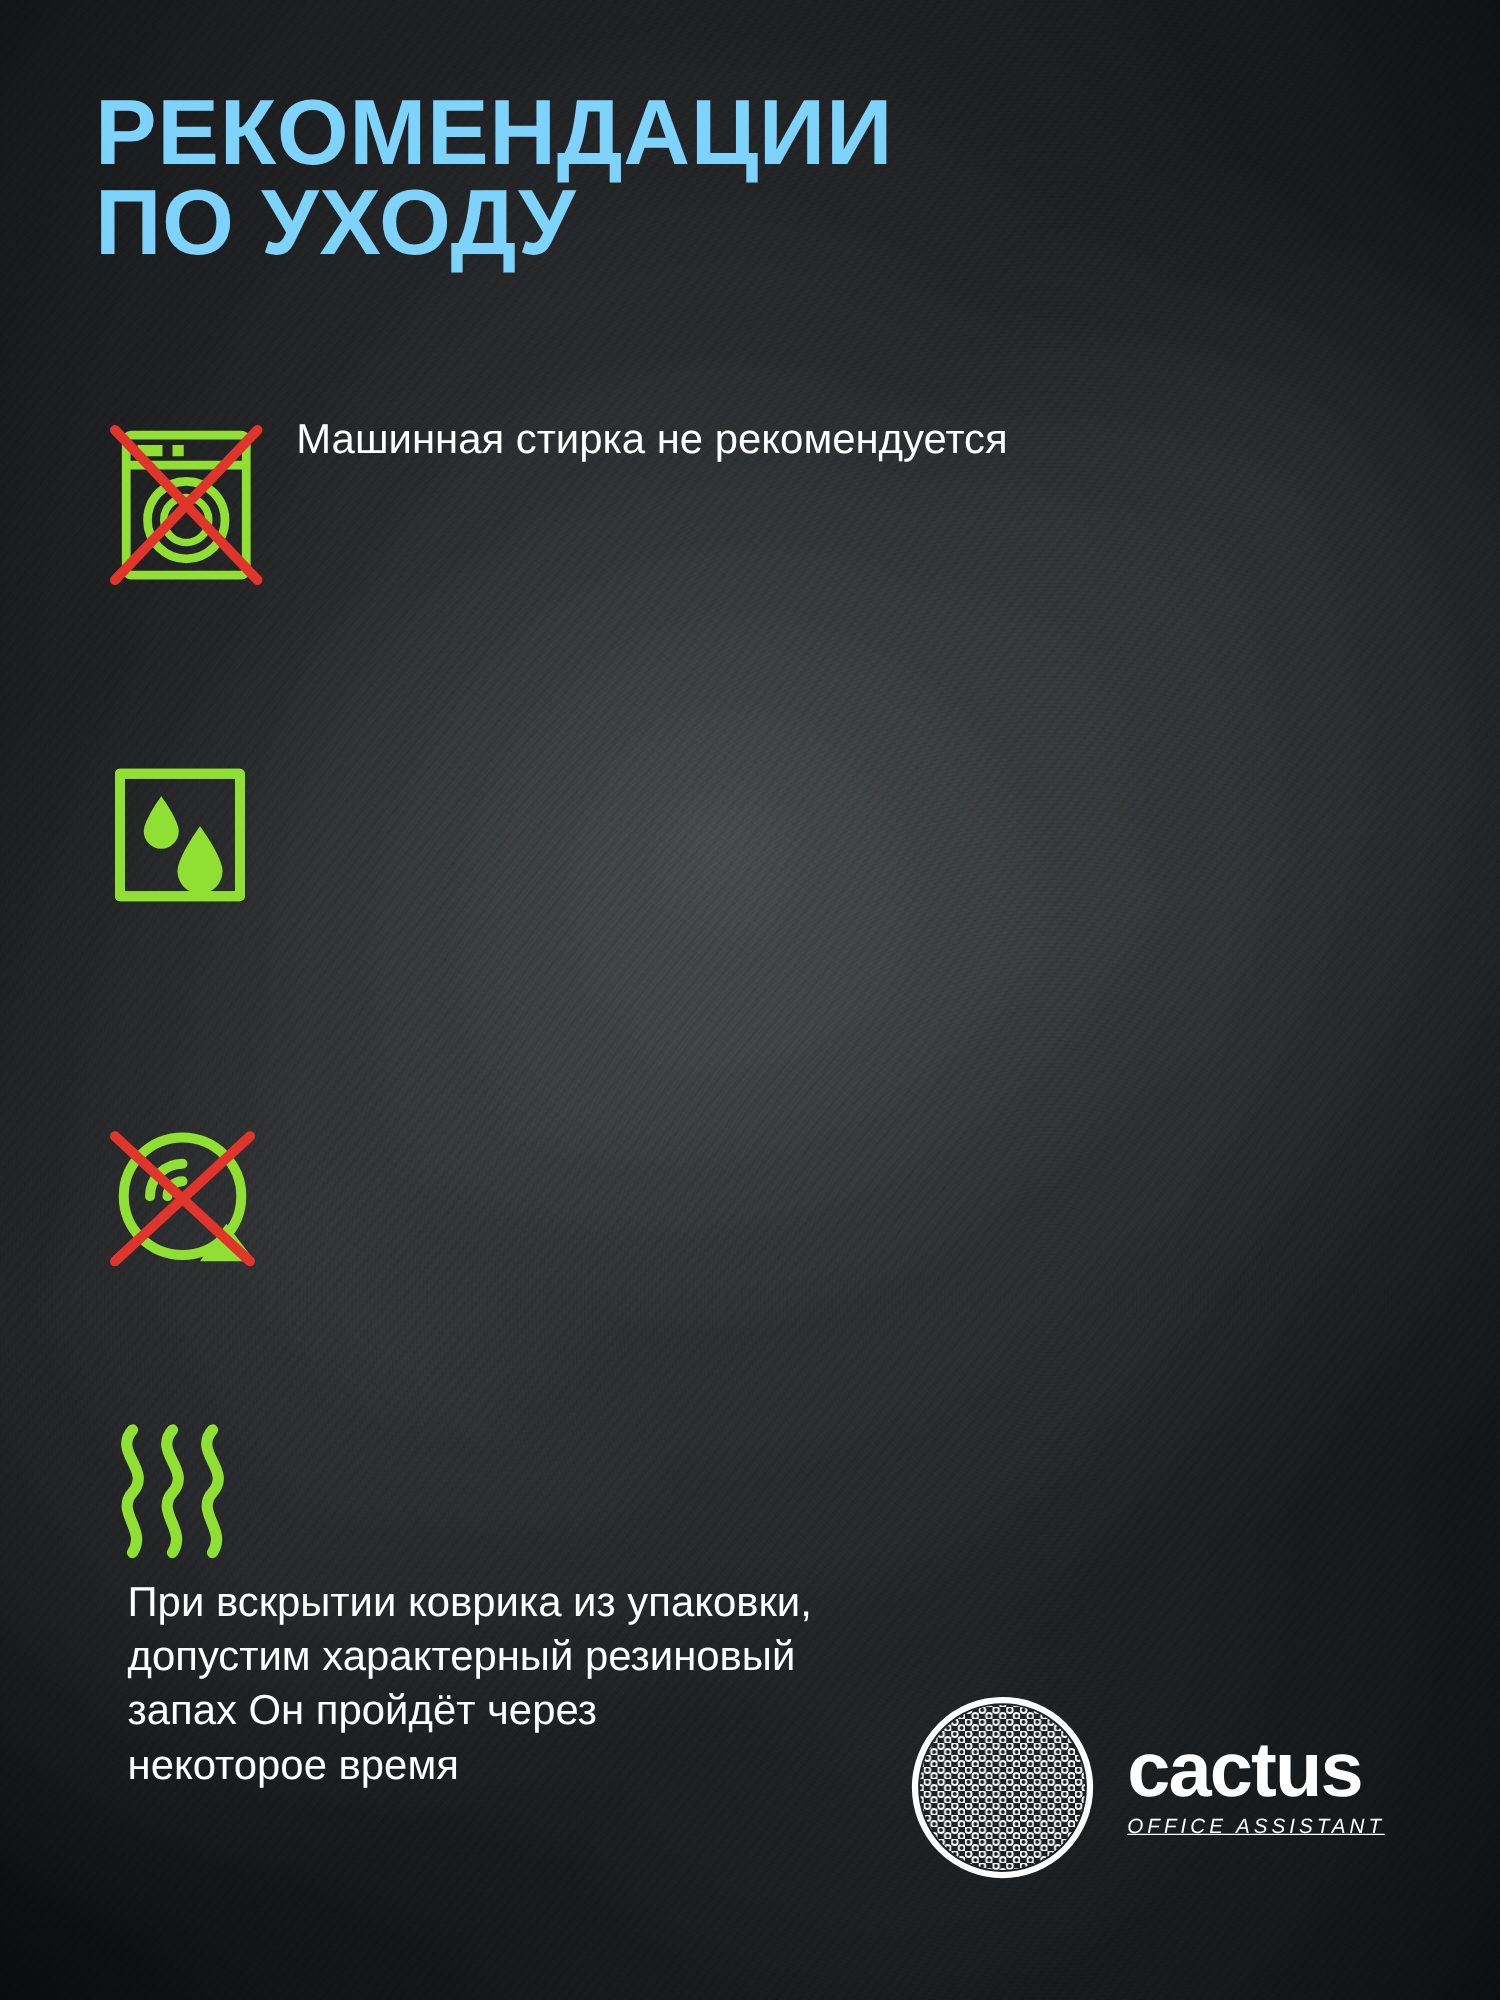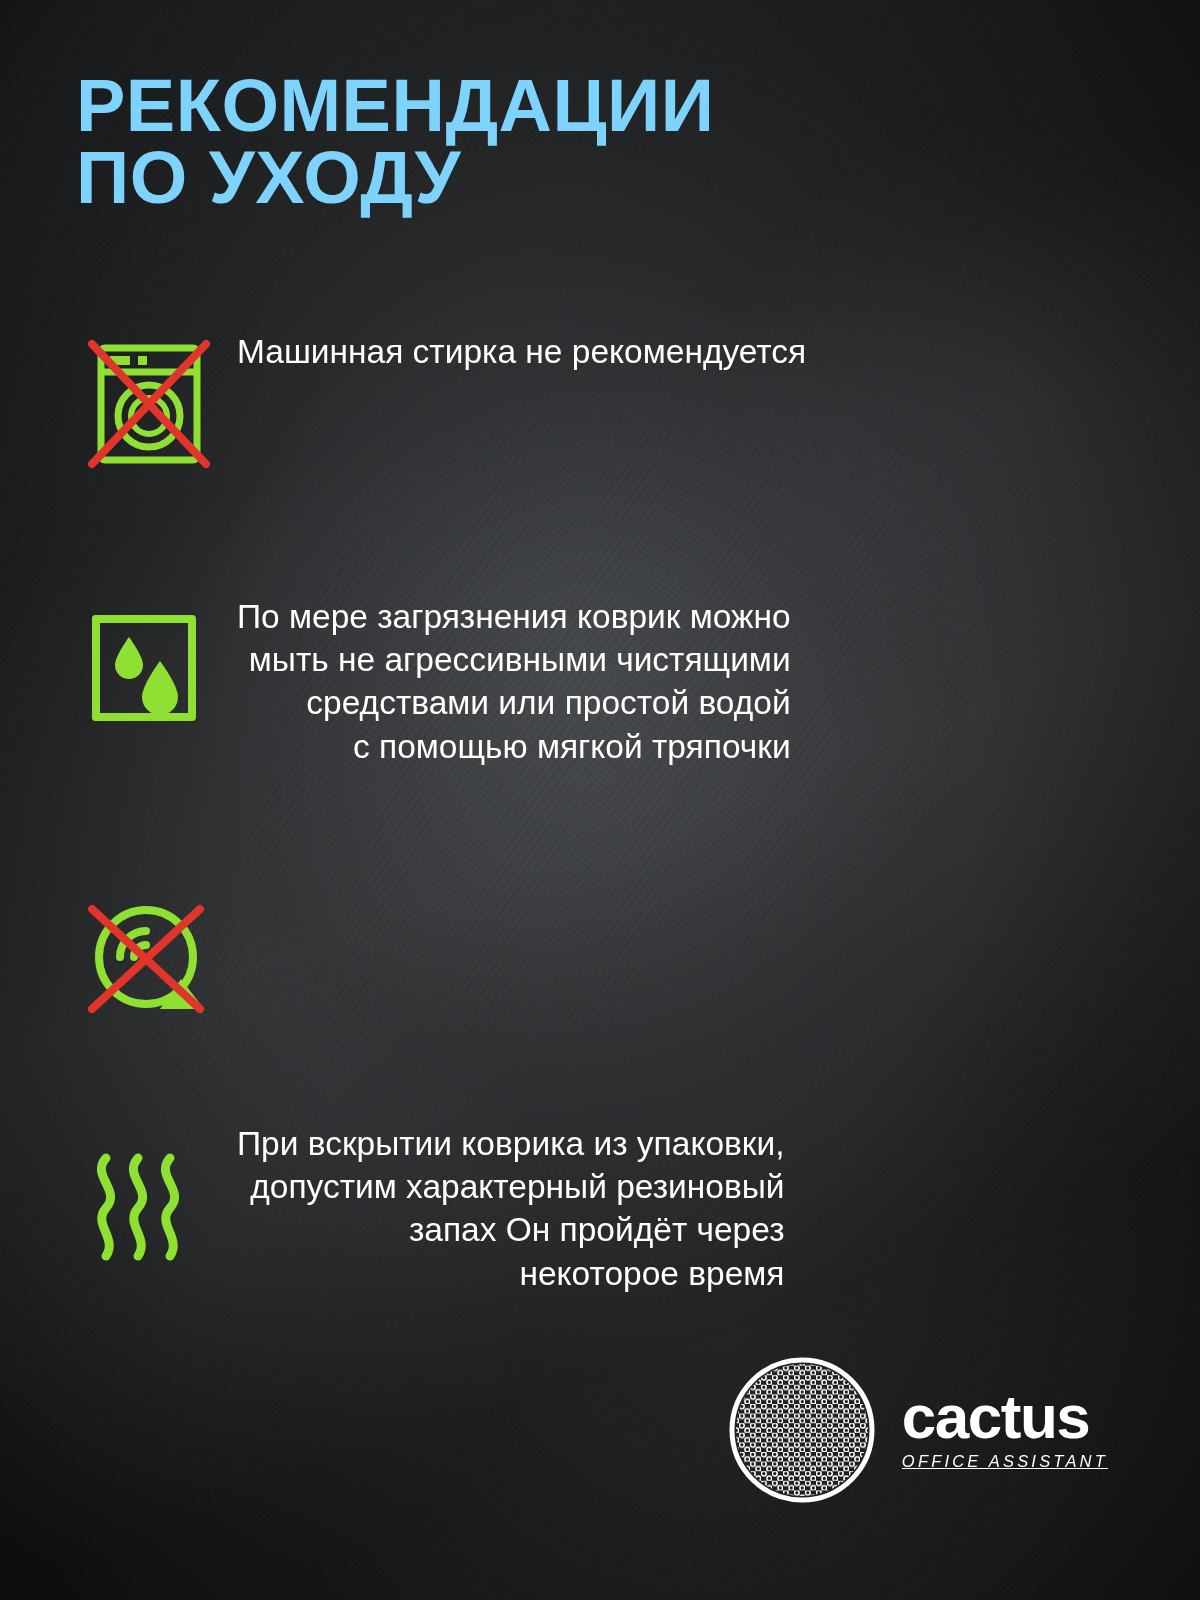--- a/index.html
+++ b/index.html
@@ -63,21 +63,20 @@
   }
 
   
   .items { position: absolute; left: 0; top: 330px; width: 1200px; }
   .item {
     position: absolute;
     display: flex;
     align-items: flex-start;
     left: 84px;
     width: 1030px;
-    text-align: right;
   }
   .item-icon {
     width: 135px;
     flex: 0 0 135px;
     display: flex;
     align-items: center;
     justify-content: flex-start;
   }
   .item-text {
     color: #ffffff;
@@ -85,21 +84,21 @@
     line-height: 1.29;
     white-space: pre-line;
     padding-left: 18px;
     font-weight: 400;
   }
 
   #item-0 { top: 0px; }
   #item-0 .item-icon { align-self: center; }
   #item-1 { top: 265px; }
   #item-2 { top: 545px; }
-  #item-3 { top: 792px; }
+  #item-3 { top: 768px; flex-direction: column; }
 
   
   #item-0 .item-icon { margin-top: 6px; }
   #item-1 .item-icon { margin-top: 14px; }
   #item-2 .item-icon { margin-top: 22px; }
   #item-3 .item-icon { margin-top: 28px; }
 
   
   .logo {
     position: absolute;
@@ -159,24 +158,20 @@
 
     <div class="item" id="item-1">
       <div class="item-icon">
         <svg width="120" height="120" viewBox="0 0 120 120" fill="none" xmlns="http://www.w3.org/2000/svg">
           <path d="M12 10 H108 V108 H12 Z" stroke="#8fe033" stroke-width="8" stroke-linejoin="round" fill="none" stroke-dasharray="0"></path>
           <path d="M108 10 H12 V108 H108" stroke="#8fe033" stroke-width="8" fill="none" stroke-linejoin="round"></path>
           <path d="M45 28 c0 0 -14 19 -14 28 a14 14 0 0 0 28 0 c0 -9 -14 -28 -14 -28 z" fill="#8fe033"></path>
           <path d="M76 52 c0 0 -18 24 -18 36 a18 18 0 0 0 36 0 c0 -12 -18 -36 -18 -36 z" fill="#8fe033"></path>
         </svg>
       </div>
-      <div class="item-text">По мере загрязнения коврик можно
-мыть не агрессивными чистящими
-средствами или простой водой
-с помощью мягкой тряпочки</div>
     </div>
 
     <div class="item" id="item-2">
       <div class="item-icon">
         <svg width="130" height="130" viewBox="0 0 130 130" fill="none" xmlns="http://www.w3.org/2000/svg">
           <circle cx="62" cy="60" r="47" stroke="#8fe033" stroke-width="8"></circle>
           <path d="M62 60 m-26 0 a26 26 0 0 1 26 -26" stroke="#8fe033" stroke-width="8" fill="none" stroke-linecap="round"></path>
           <path d="M62 60 m-12 0 a12 12 0 0 1 12 -12" stroke="#8fe033" stroke-width="8" fill="none" stroke-linecap="round"></path>
           <path d="M97 82 L120 112 L76 112 Z" fill="#8fe033"></path>
           <line x1="8" y1="12" x2="116" y2="112" stroke="#e1352c" stroke-width="8" stroke-linecap="round"></line>

